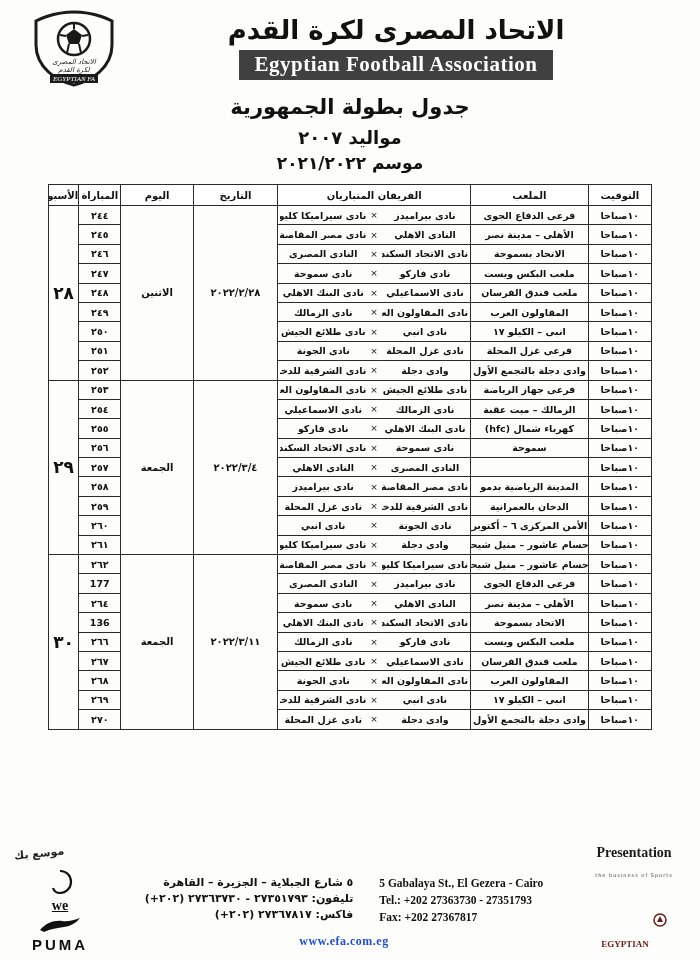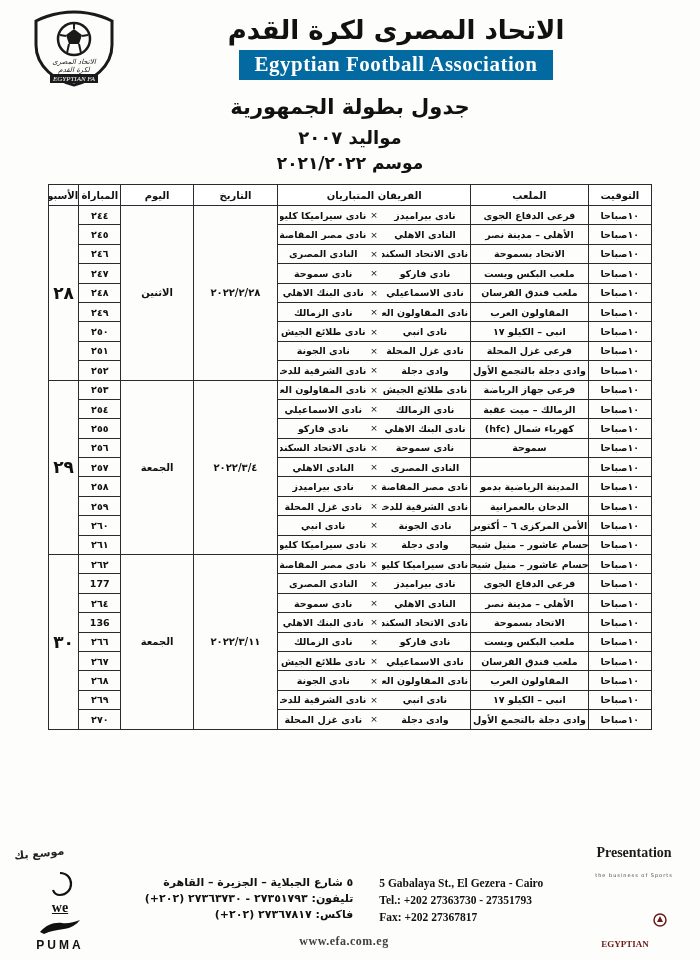--- a/index.html
+++ b/index.html
@@ -51,21 +51,21 @@
     font-family: "DejaVu Sans", sans-serif;
     font-weight: bold;
     font-size: 26px;
     letter-spacing: 0px;
     color: #111;
     line-height: 1.15;
   }
   .title-en {
     display: inline-block;
     margin-top: 5px;
-    background: #0369a1;
+    background: #404040;
     color: #fff;
     font-family: "Liberation Serif", serif;
     font-weight: bold;
     font-size: 21px;
     padding: 2px 16px 3px 16px;
     letter-spacing: 0.5px;
     text-align: right;
   }
 
   
@@ -239,42 +239,42 @@
     font-weight: bold;
     color: #111;
     text-align: right;
     line-height: 1.45;
   }
   .f-site {
     margin-top: 8px;
     font-family: "Liberation Serif", serif;
     font-size: 12px;
     font-weight: bold;
-    color: #404040;
+    color: #1d4ed8;
     letter-spacing: 0.5px;
   }
   .f-right {
     width: 120px;
     display: flex;
     flex-direction: column;
     align-items: center;
     justify-content: center;
     gap: 3px;
     padding-bottom: 6px;
   }
   .f-we {
     font-family: "Liberation Serif", serif;
     font-size: 14px;
     font-weight: bold;
     color: #111;
     text-decoration: underline;
   }
   .f-puma {
     font-family: "Liberation Sans", sans-serif;
-    font-size: 12px;
+    font-size: 15px;
     font-weight: bold;
     letter-spacing: 3px;
     color: #111;
   }
   .signature {
     position: absolute;
     left: 14px;
     bottom: 100px;
     font-size: 11px;
     color: #222;

